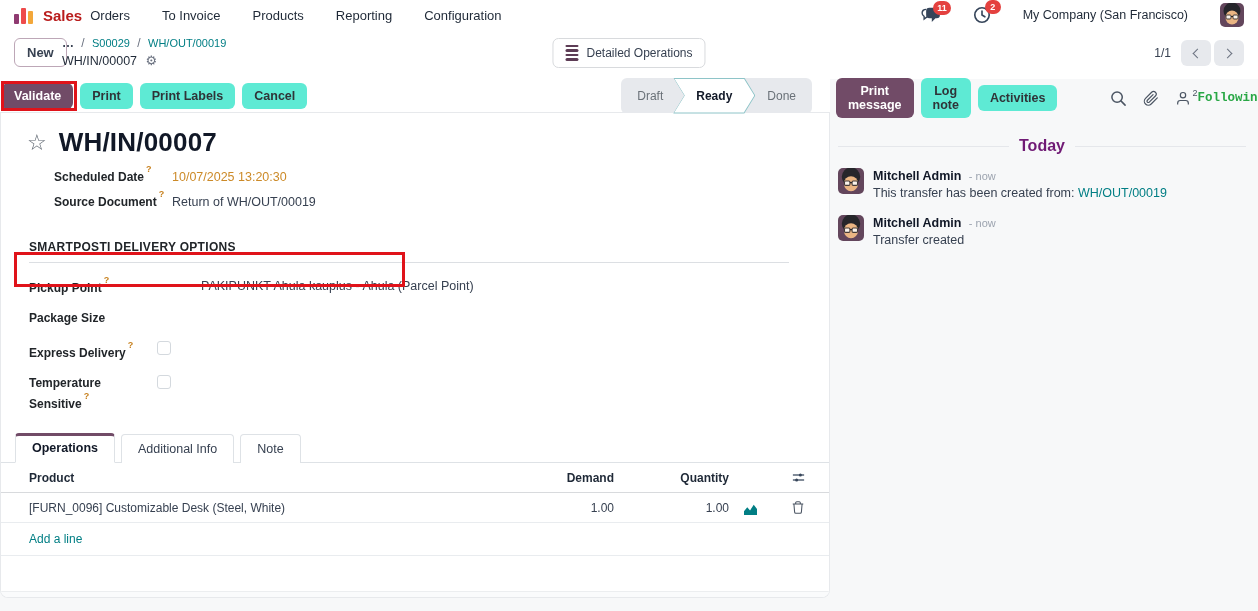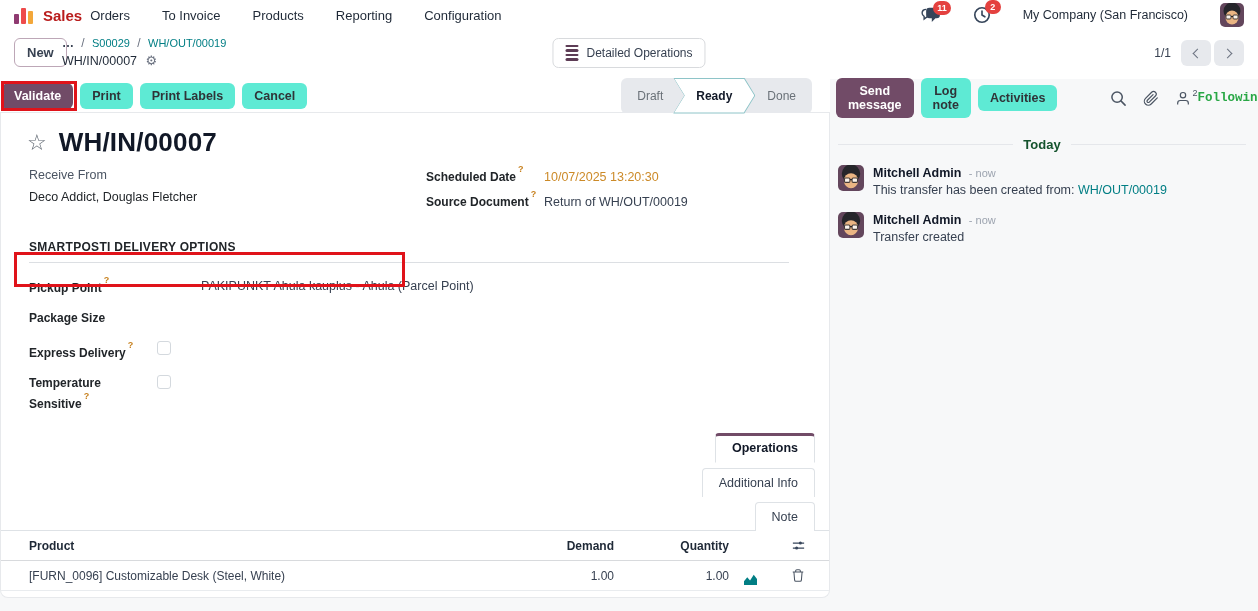--- a/index.html
+++ b/index.html
@@ -83,44 +83,44 @@
   .val-text { color:#374151; font-size:12.5px; cursor:pointer; }
   .section-title { margin:22px 28px 0; font-size:12px; font-weight:700; color:#212529; letter-spacing:.3px; }
   .section-rule { height:1px; background:#dcdfe3; margin:8px 40px 0 28px; }
   .field-row { display:flex; margin:16px 0 0 28px; align-items:flex-start; }
   .field-row .flabel2 { width:172px; font-weight:700; color:#212529; font-size:12px; flex:0 0 auto; }
   .field-row .flabel3 { width:114px; font-weight:700; color:#212529; font-size:12px; flex:0 0 auto; line-height:17px; }
   .field-value { font-size:12.5px; color:#374151; cursor:pointer; }
   .checkbox { width:14px; height:14px; border:1px solid #d4d9de; border-radius:3px; background:#fff; margin-left:14px; cursor:pointer; flex:0 0 auto; }
 
   
-  .tabs { display:flex; gap:6px; margin-top:20px; padding:0 14px; border-bottom:1px solid #dee2e6; align-items:flex-end;flex-direction:column; }
+  .tabs { display:flex; gap:6px; margin-top:20px; padding:0 14px; border-bottom:1px solid #dee2e6; align-items:flex-end; }
   .tab { padding:7px 16px; font-size:12.5px; color:#374151; border:1px solid #dee2e6; border-bottom:none; border-radius:4px 4px 0 0; background:#fff; cursor:pointer; margin-bottom:-1px; }
   .tab.active { border-top:3px solid #714b67; font-weight:700; color:#111827; padding-top:5px; border-bottom:1px solid #fff; }
 
   
   .optable { width:100%; }
-  .trow { display:flex; align-items:flex-end; border-bottom:1px solid #e9ecef; }
+  .trow { display:flex; align-items:center; border-bottom:1px solid #e9ecef; }
   .thead { font-weight:700; color:#1f2937; border-bottom:1px solid #d8dadd; }
   .c-product { flex:1; padding:7px 6px 7px 28px; }
   .c-demand { width:120px; text-align:right; padding:7px 4px; }
   .c-qty { width:115px; text-align:right; padding:7px 4px; }
   .c-graph { width:34px; padding:7px 4px 4px 10px; }
   .c-action { width:62px; text-align:center; padding:7px 4px; }
   .row-val { cursor:text; }
   .addline { color:#017e84; padding:9px 0 9px 28px; border-bottom:1px solid #e9ecef; cursor:pointer; }
   .empty-row { border-bottom:1px solid #eceef0; }
   .empty-row.r1 { height:36px; background:#fff; }
   .empty-row.r2 { height:20px; background:#fafbfc; }
 
   
   .feed { padding:0 12px 0 8px; }
   .date-divider { display:flex; align-items:center; gap:10px; margin-top:24px; }
   .date-divider .line { flex:1; height:1px; background:#e5e7eb; }
-  .date-divider .dtext { font-size:13px; font-weight:700; color:#14532d; }
+  .date-divider .dtext { font-size:16px; font-weight:700; color:#701a75; }
   .message { display:flex; gap:9px; margin-top:13px; }
   .msg-avatar { width:26px; height:26px; border-radius:5px; overflow:hidden; flex:0 0 auto; }
   .msg-body { line-height:17px; }
   .msg-author { font-size:12.5px; font-weight:700; color:#111827; }
   .msg-time { font-size:11px; color:#9ca3af; margin-left:4px; }
   .msg-text { font-size:12.5px; color:#374151; }
   .msg-text a { color:#017e84; text-decoration:none; cursor:pointer; }
 
   
   .annot { position:absolute; border:3px solid #e0131a; pointer-events:none; z-index:50; }
@@ -226,21 +226,21 @@
       <div class="status-step first">Draft</div>
       <div class="status-active-wrap">
         <div class="status-active-inner">Ready</div>
       </div>
       <div class="status-step last">Done</div>
     </div>
   </div>
 
   <div class="chatter">
     <div class="chatter-topbar">
-      <button class="btn btn-primary">Send message</button>
+      <button class="btn btn-primary">Print message</button>
       <button class="btn btn-secondary">Log note</button>
       <button class="btn btn-secondary">Activities</button>
       <span class="chatter-icons">
         <span class="cicon">
           <svg width="17" height="17" viewBox="0 0 18 18">
               <circle cx="7.5" cy="7.5" r="5.5" fill="none" stroke="#4b5563" stroke-width="1.6"></circle>
               <line x1="11.8" y1="11.8" x2="16" y2="16" stroke="#4b5563" stroke-width="1.6" stroke-linecap="round"></line>
             </svg>
         </span>
         <span class="cicon">
@@ -313,24 +313,20 @@
     </div>
   </div>
 
   <div class="sheet">
     <div class="title-row">
       <span class="star">☆</span>
       <span class="doc-title">WH/IN/00007</span>
     </div>
 
     <div class="top-fields">
-      <div class="left-col">
-        <div class="plain-label">Receive From</div>
-        <div class="plain-value">Deco Addict, Douglas Fletcher</div>
-      </div>
       <div class="right-col">
         <div class="fr">
           <span class="flabel"><span>Scheduled Date</span><sup class="hmark">?</sup></span>
           <span class="val-date">10/07/2025 13:20:30</span>
         </div>
         <div class="fr">
           <span class="flabel"><span>Source Document</span><sup class="hmark">?</sup></span>
           <span class="val-text">Return of WH/OUT/00019</span>
         </div>
       </div>

